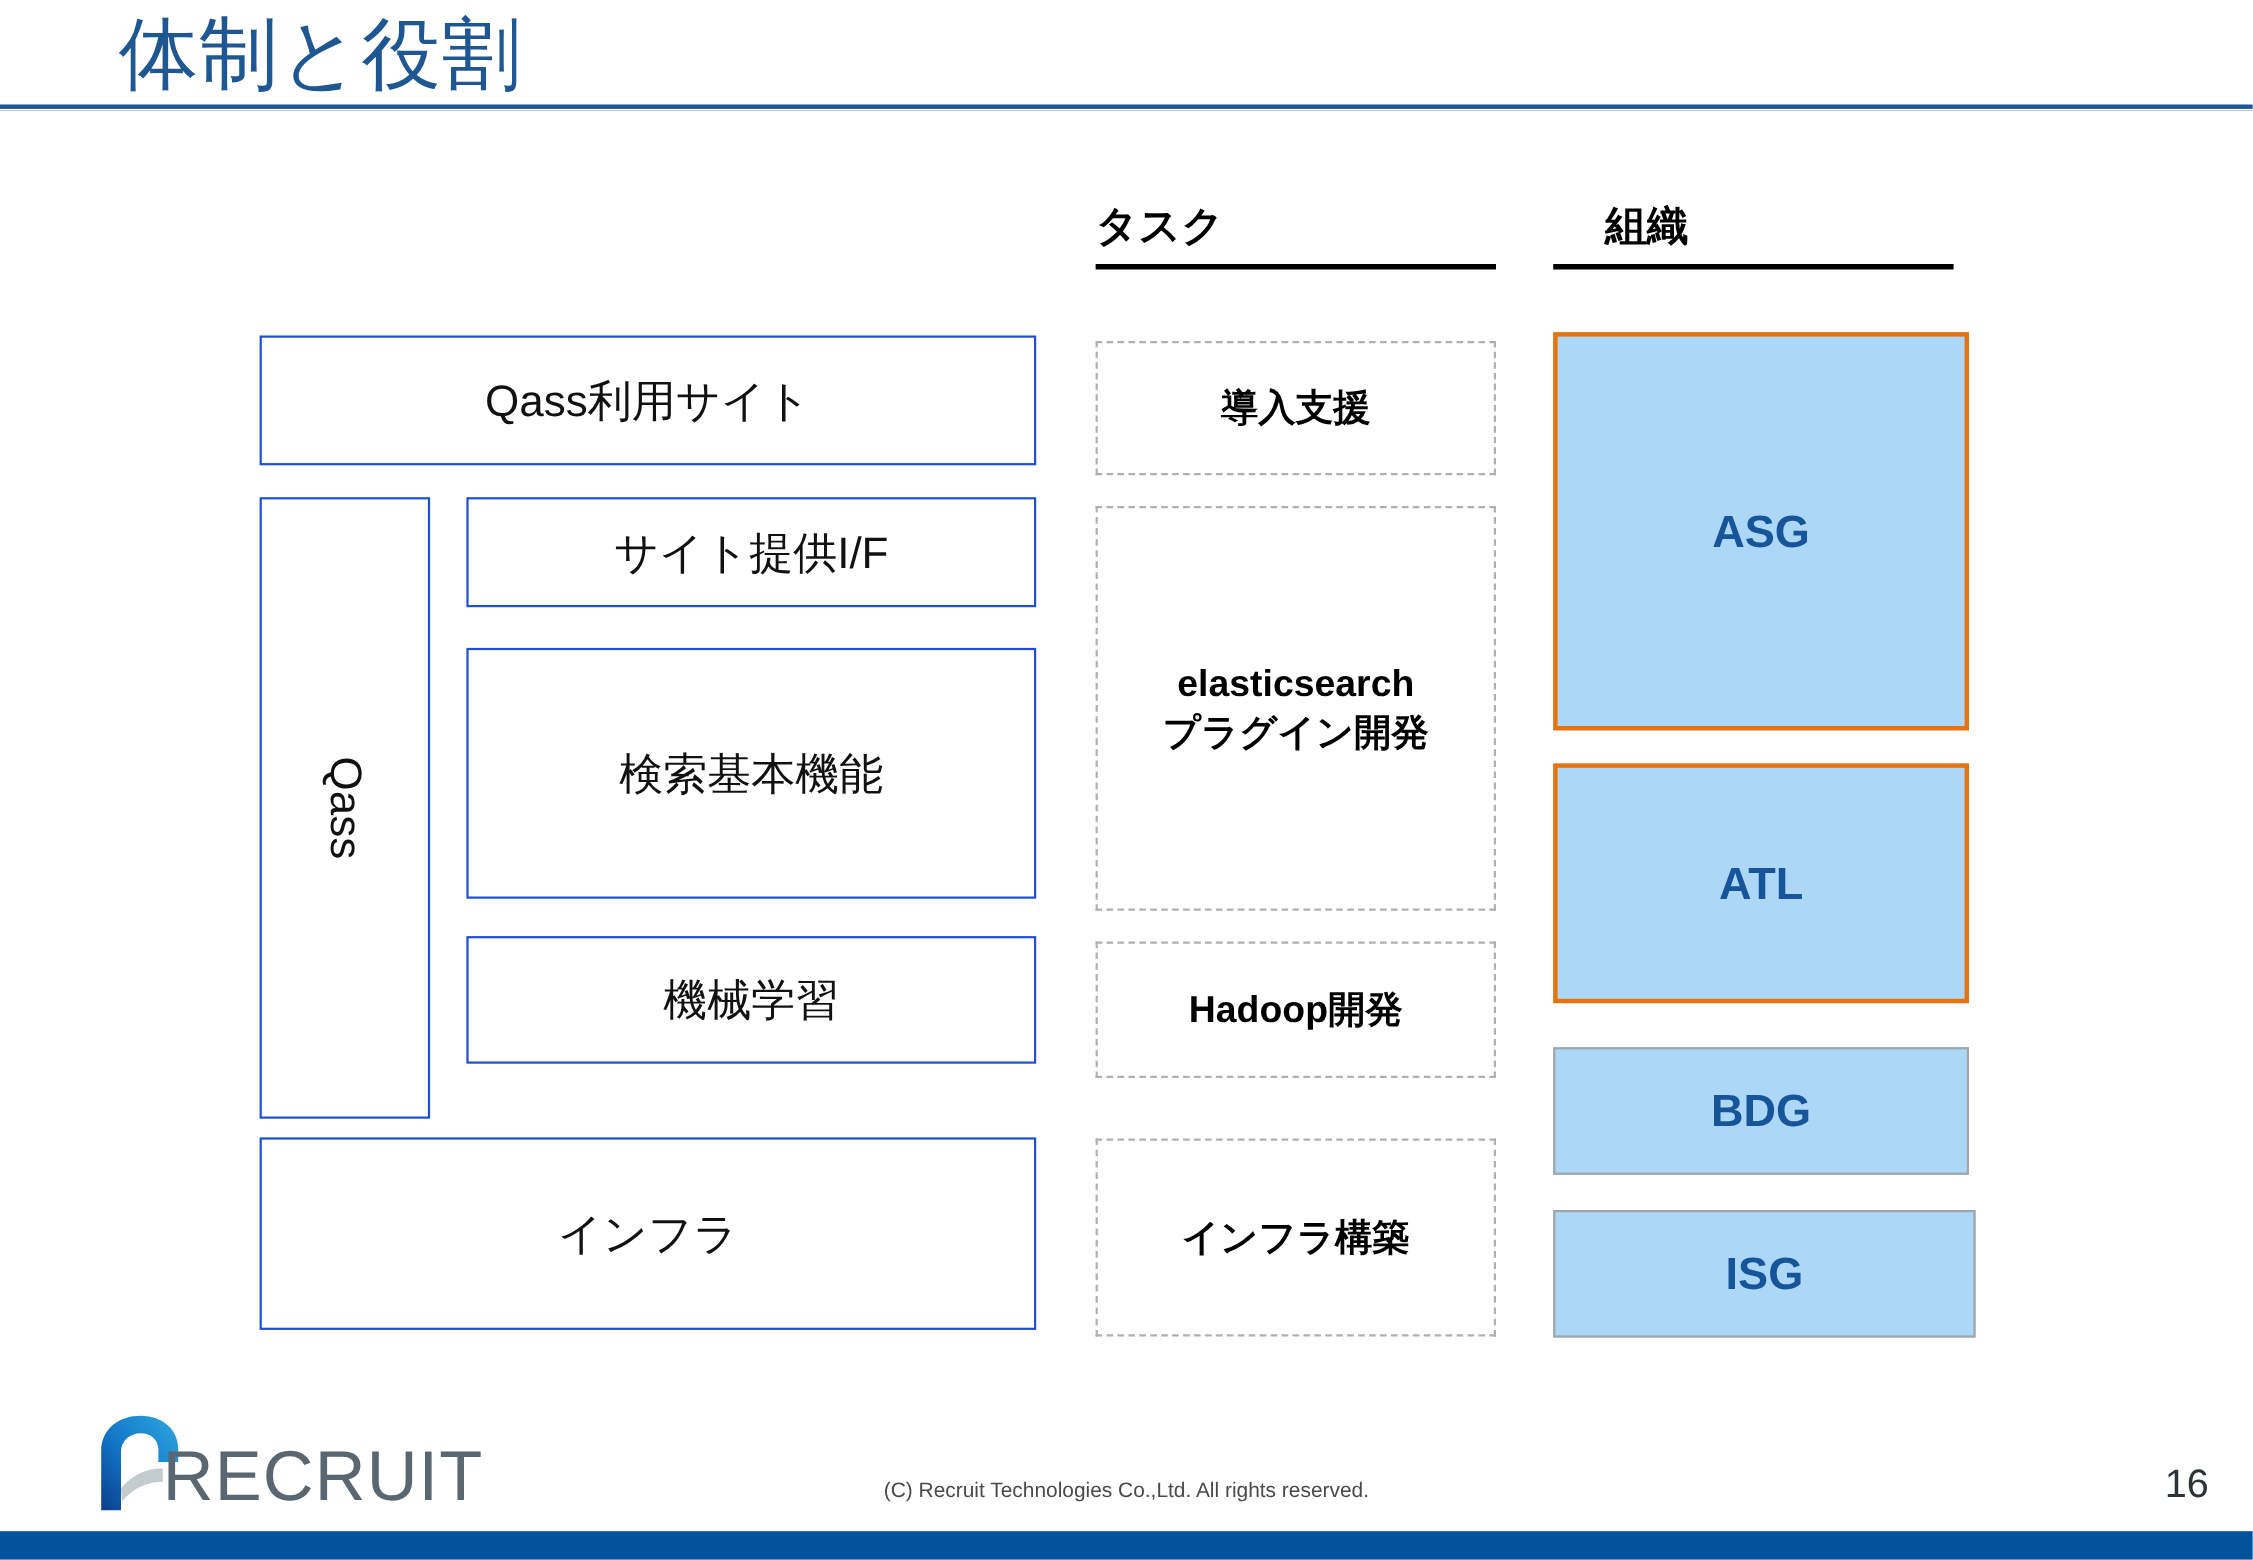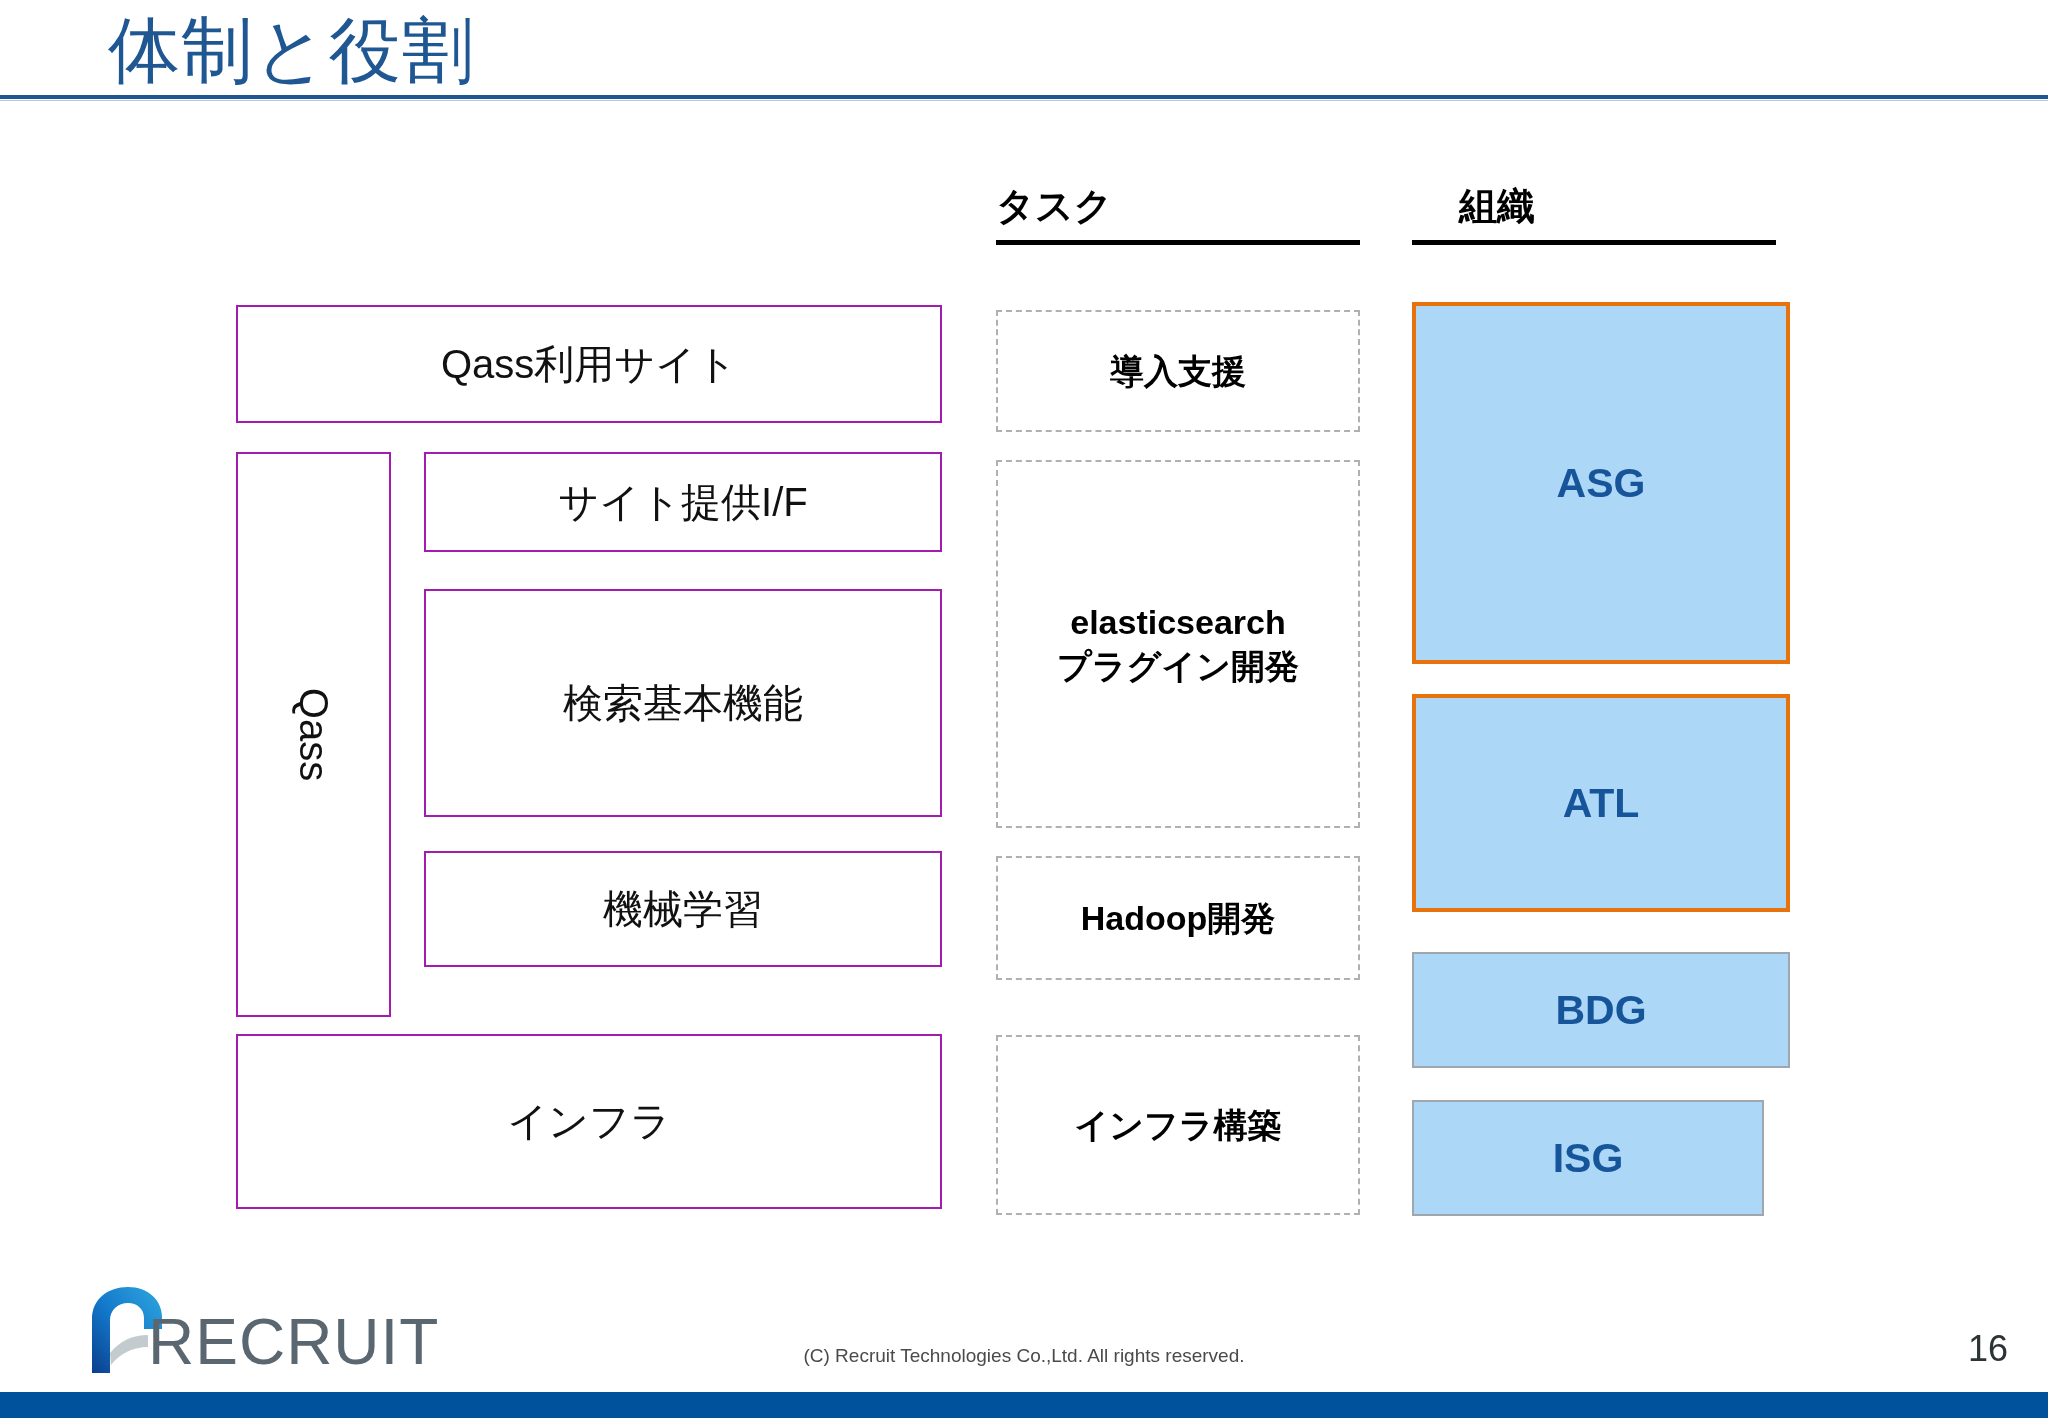--- a/index.html
+++ b/index.html
@@ -64,21 +64,21 @@
   }
 
   #task-heading  { left: 996px;  top: 184px; }
   #task-rule     { left: 996px;  top: 240px; width: 364px; }
   #org-heading   { left: 1412px; top: 184px; margin-left: 47px; }
   #org-rule      { left: 1412px; top: 240px; width: 364px; }
 
   
   .arch-box {
     position: absolute;
-    border: 2px solid #a21caf;
+    border: 2px solid #1d4ed8;
     background: #ffffff;
     display: flex;
     align-items: center;
     justify-content: center;
     font-size: 40px;
     color: #111111;
     font-weight: 400;
   }
   #box-qass-site   { left: 236px; top: 305px;  width: 706px; height: 118px; }
   #box-qass-group  { left: 236px; top: 452px;  width: 155px; height: 565px; }
@@ -123,21 +123,21 @@
     font-size: 41px;
     font-weight: bold;
     color: #17559B;
   }
   .org-box.highlight { border: 4px solid #E8720C; }
   .org-box.plain     { border: 2px solid #9fa6ad; }
 
   #org-asg { left: 1412px; top: 302px;  width: 378px; height: 362px; justify-content: center; }
   #org-atl { left: 1412px; top: 694px;  width: 378px; height: 218px; }
   #org-bdg { left: 1412px; top: 952px;  width: 378px; height: 116px; }
-  #org-isg { left: 1412px; top: 1100px; width: 352px; height: 116px; }
+  #org-isg { left: 1412px; top: 1100px; width: 384px; height: 116px; }
 
   
   .copyright {
     position: absolute;
     left: 0;
     top: 1345px;
     width: 2048px;
     text-align: center;
     font-size: 19px;
     color: #4a4a4a;

